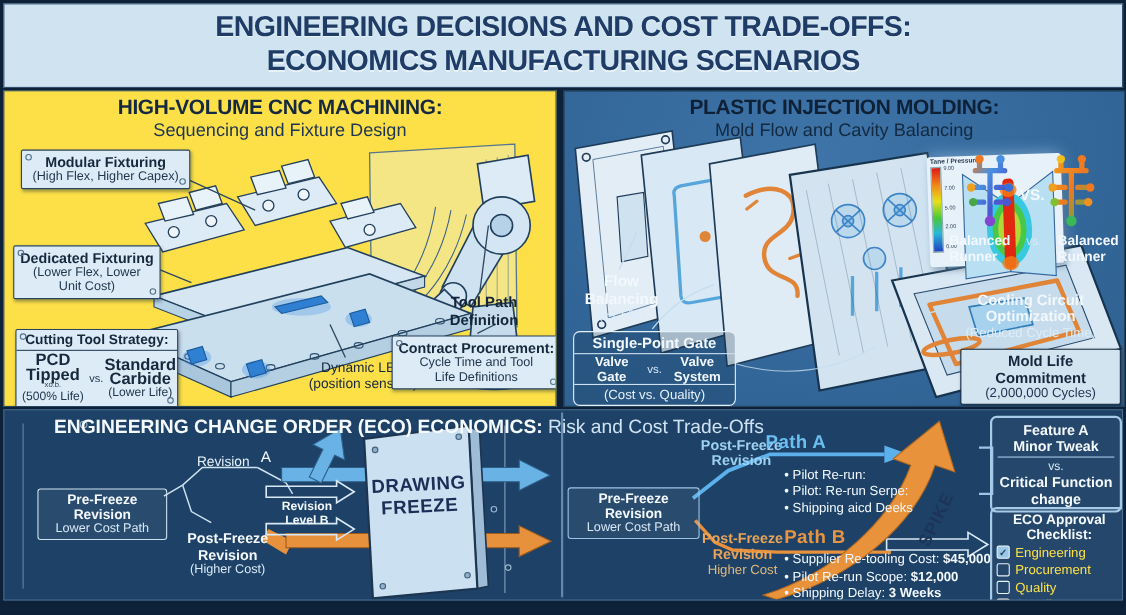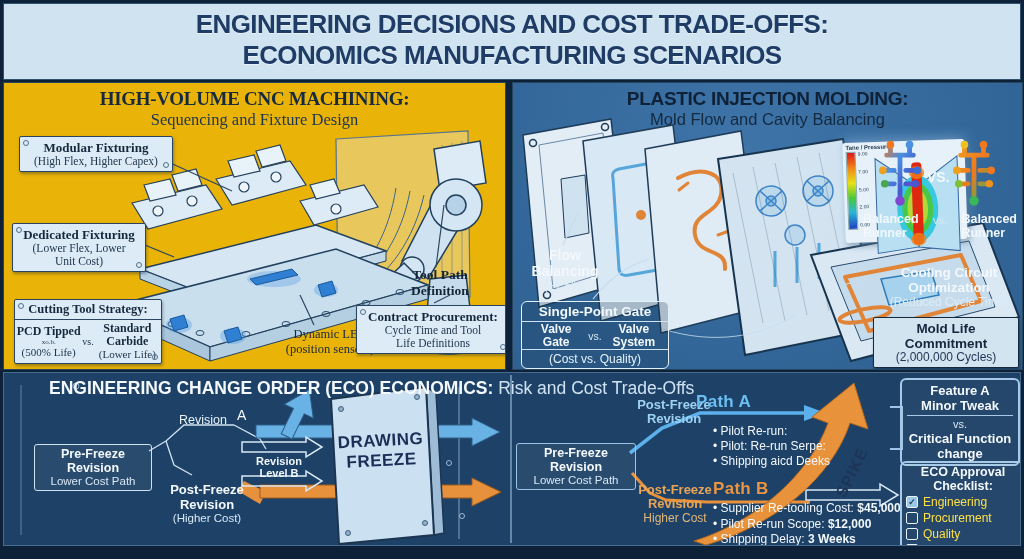--- a/index.html
+++ b/index.html
@@ -7,40 +7,40 @@
        font-family:"Liberation Sans",sans-serif;-webkit-font-smoothing:antialiased;}
   .abs{position:absolute;}
 
   
   #header{left:3px;top:3px;width:1016px;height:75px;background:#cfe3f0;border:1px solid #31506e;}
   #header .h{width:100%;text-align:center;font-weight:bold;font-size:26px;line-height:31px;
              letter-spacing:-0.6px;color:#1e3c66;text-shadow:0 1px 0 rgba(255,255,255,.55);}
   #header .h1{margin-top:5px;}
 
   
-  #panel-cnc{left:3px;top:82px;width:501px;height:286px;background:#eab308;overflow:hidden;border:1px solid #26455f;font-family:Liberation Serif, serif;}
+  #panel-cnc{left:3px;top:82px;width:501px;height:286px;background:#fde047;overflow:hidden;border:1px solid #26455f;}
   #cnc-title{left:0;top:5px;width:100%;font-weight:bold;font-size:19px;color:#152a40;text-align:center;letter-spacing:-0.3px;}
   #cnc-sub{left:0;top:27px;width:100%;font-size:16.5px;color:#1d3550;text-align:center;}
   #cnc-art,#mold-art{left:0;top:0;width:100%;height:100%;}
 
   .lbox{background:#dcebf6;border:1.5px solid #2a4560;border-radius:2px;padding:3px 2px;
         box-shadow:1px 2px 3px rgba(10,30,50,.35);}
   .lbox:before,.lbox:after{content:"";position:absolute;width:4px;height:4px;border:1px solid #51708c;border-radius:50%;}
   .lbox:before{left:3px;top:3px;} .lbox:after{right:3px;bottom:3px;}
   .lbox .t{font-weight:bold;font-size:13px;color:#16283c;text-align:center;line-height:15px;}
   .lbox .s{font-size:11.5px;color:#22374e;text-align:center;line-height:13px;}
   #box-modular{left:15px;top:53px;width:148px;}
   #box-dedicated{left:8px;top:140px;width:128px;}
   #box-contract{left:352px;top:222px;width:148px;}
   #box-cutting{left:10px;top:216px;width:146px;padding:0;}
   #box-cutting .head{font-weight:bold;font-size:12.5px;color:#16283c;text-align:center;
                      border-bottom:1.5px solid #2a4560;padding:2px 0;}
   #box-cutting .grid{display:flex;align-items:center;justify-content:center;padding:2px 1px 3px;}
   #box-cutting .col{flex:1;text-align:center;}
-  #box-cutting .big{font-weight:bold;font-size:12px;color:#16283c;line-height:13px;}
+  #box-cutting .big{font-weight:bold;font-size:15px;color:#16283c;line-height:13px;}
   #box-cutting .tiny{font-size:7px;color:#2a3f58;line-height:8px;}
   #box-cutting .vs{font-size:10px;color:#22374e;padding:0 1px;}
   #box-cutting .sub{font-size:11px;color:#22374e;line-height:12px;}
   #txt-led{left:268px;top:244px;width:116px;font-size:12.5px;color:#16283c;text-align:center;line-height:15px;}
   #txt-toolpath{left:388px;top:184px;width:96px;font-weight:bold;font-size:13.5px;color:#132538;text-align:center;line-height:16px;}
 
   
   #panel-mold{left:512px;top:82px;width:509px;height:286px;overflow:hidden;border:1px solid #26455f;
               background:radial-gradient(ellipse at 45% 20%, #3f74a8 0%, #34689b 55%, #2e608f 100%);}
   #mold-title{left:0;top:5px;width:100%;font-weight:bold;font-size:19px;color:#0e2136;text-align:center;letter-spacing:-0.3px;}
@@ -60,21 +60,21 @@
   .runner-label-grp{display:flex;justify-content:space-between;}
   #runner-labels{left:350px;top:130px;width:154px;}
   #runner-labels .rl{font-weight:bold;font-size:12.5px;color:#f2f8fd;line-height:13.5px;}
   #runner-labels .rvs{font-size:11px;color:#d8e8f4;padding-top:1px;}
   #vs-big{left:414px;top:86px;font-weight:bold;font-size:14px;color:#f2f8fd;}
 
   .wlabel{color:#f2f8fd;text-align:center;}
   .wlabel .w1{font-weight:bold;font-size:14px;line-height:16px;}
   .wlabel .w2{font-size:12px;line-height:14px;color:#dcecf8;}
   #txt-flow{left:6px;top:164px;width:92px;}
-  #txt-cooling{left:360px;top:182px;width:152px;}
+  #txt-cooling{left:348px;top:182px;width:152px;}
   #txt-cooling .w1{font-size:13.5px;line-height:15px;}
   #box-gate{left:8px;top:218px;width:146px;border:1.5px solid #e4f0f8;border-radius:6px;background:rgba(16,42,70,.25);}
   #box-gate .g1{font-weight:bold;font-size:13.5px;color:#f2f8fd;text-align:center;padding:2px 0;}
   #box-gate .grow{display:flex;align-items:center;border-top:1.2px solid #cfe2f0;padding:1px 2px;}
   #box-gate .gc{flex:1;text-align:center;font-weight:bold;font-size:12px;line-height:12.5px;color:#f2f8fd;}
   #box-gate .gvs{font-size:10.5px;color:#d8e8f4;}
   #box-gate .g3{border-top:1.2px solid #cfe2f0;font-size:12px;color:#e6f2fa;text-align:center;padding:2px 16px;}
   #box-moldlife{left:360px;top:234px;width:140px;background:#d3e4f1;border:1.5px solid #15293d;border-radius:2px;padding:3px 2px;box-shadow:1px 2px 3px rgba(5,20,40,.45);}
   #box-moldlife .t{font-weight:bold;font-size:13.5px;color:#14273c;text-align:center;line-height:15px;}
   #box-moldlife .s{font-size:12px;color:#1d3450;text-align:center;line-height:13px;}

